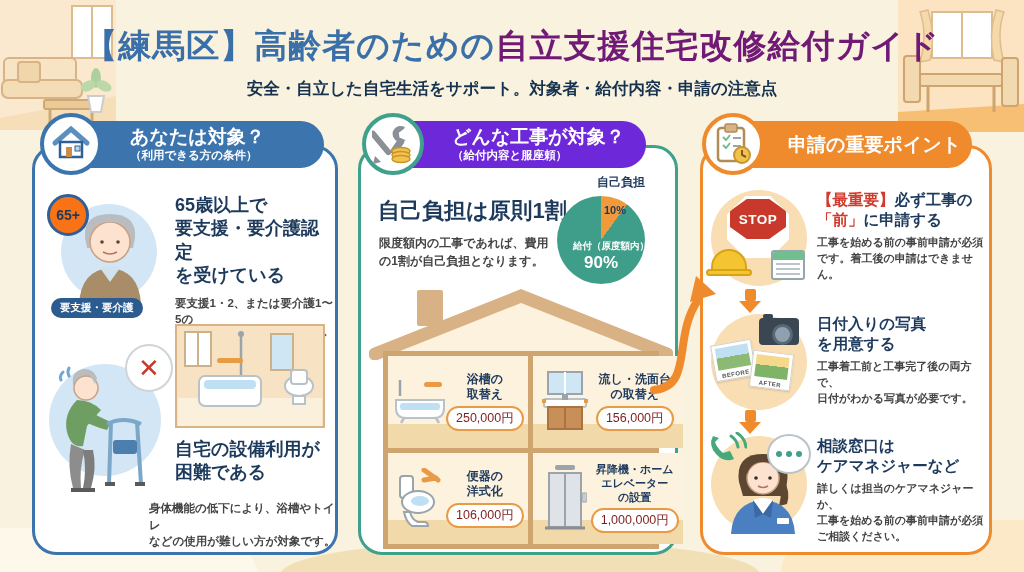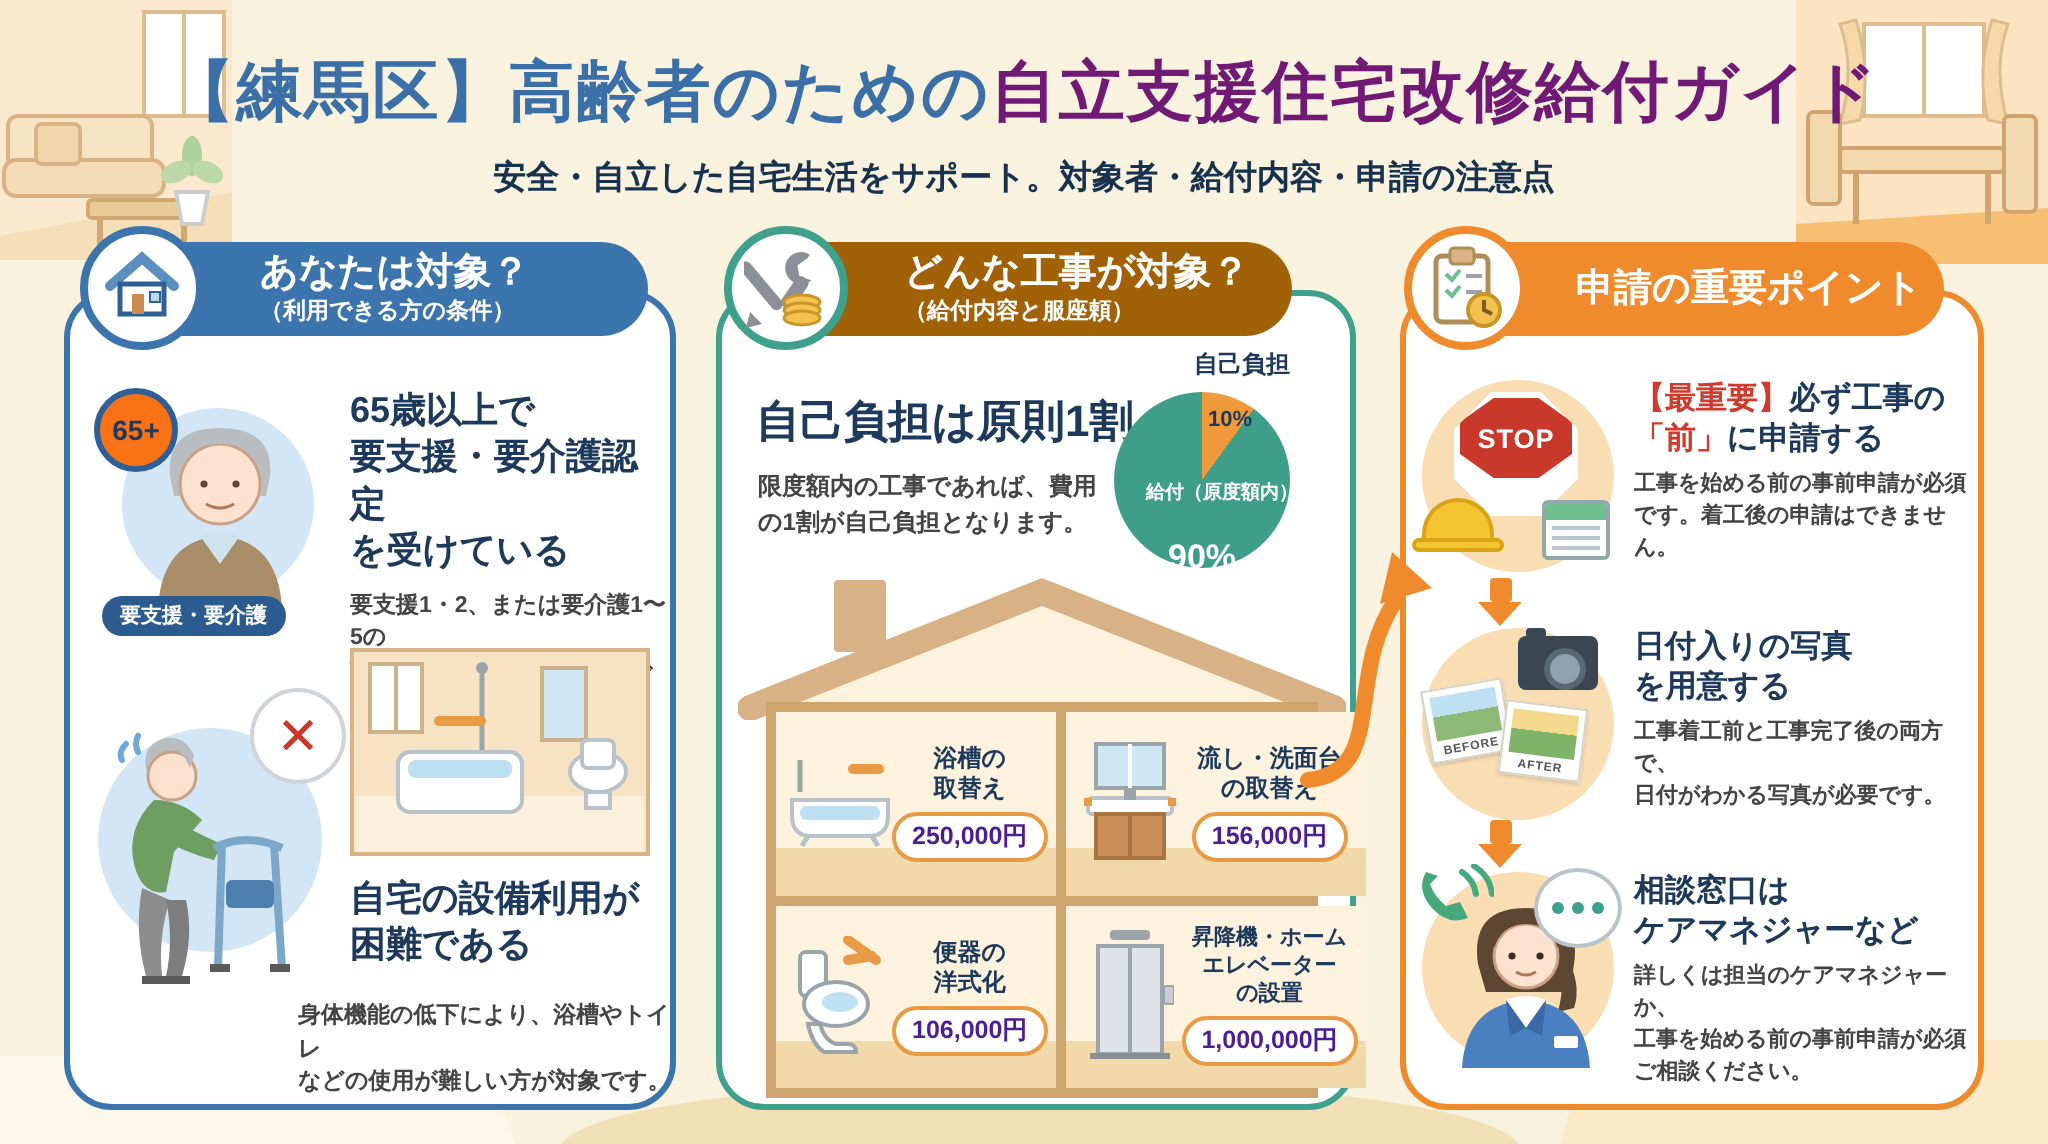--- a/index.html
+++ b/index.html
@@ -27,21 +27,21 @@
   .panel { position:absolute; top:145px; height:410px; background:#ffffff; border-radius:24px; z-index:2; }
   .panel-blue   { left:32px;  width:306px; border:3px solid #3c74ae; }
   .panel-teal   { left:358px; width:320px; border:3px solid #3fa08b; }
   .panel-orange { left:700px; width:292px; border:3px solid #ef8b2d; }
 
   .pill { position:absolute; top:121px; height:47px; border-radius:26px; color:#fff;
           display:flex; flex-direction:column; justify-content:center; z-index:4; padding-left:82px; }
   .pill .t1 { font-size:19px; font-weight:bold; line-height:1.15; }
   .pill .t2 { font-size:11.5px; font-weight:bold; }
   .pill-blue   { left:48px;  width:276px; background:#3c74ae; }
-  .pill-teal   { left:370px; width:276px; background:#a16207; }
+  .pill-teal   { left:370px; width:276px; background:#6d28d9; }
   .pill-orange { left:710px; width:262px; background:#ef8b2d; padding-left:78px; }
   .pill-icon { position:absolute; top:113px; width:62px; height:62px; background:#fff; border-radius:50%;
                z-index:5; display:flex; align-items:center; justify-content:center; }
   .pic-blue   { left:40px;  border:4px solid #3c74ae; }
   .pic-teal   { left:362px; border:4px solid #3fa08b; }
   .pic-orange { left:702px; border:4px solid #ef8b2d; }
 
   
   .elig-item1-icon { position:absolute; left:12px; top:46px; width:122px; height:124px; }
   .circ-blue { position:absolute; background:#d3e6f5; border-radius:50%; }
@@ -63,32 +63,32 @@
   .item2-b { position:absolute; left:114px; top:352px; width:192px; }
 
   
   .works-h { position:absolute; left:17px; top:48px; font-size:22px; font-weight:bold; color:#1d3a5c; }
   .works-b { position:absolute; left:18px; top:86px; font-size:12px; font-weight:bold; color:#444; line-height:1.5; }
   .pie-toplabel { position:absolute; left:236px; top:26px; font-size:12px; font-weight:bold; color:#1d3a5c; }
   .pie { position:absolute; left:196px; top:48px; width:88px; height:88px; border-radius:50%;
          background:conic-gradient(#f09a3c 0deg 36deg, #3f9e8a 36deg 360deg); }
   .pie .p10 { position:absolute; left:47px; top:8px; font-size:11px; font-weight:bold; color:#1d3a5c; }
   .pie .pgrant { position:absolute; left:0; top:44px; width:108px; text-align:center; font-size:9.5px; color:#fff; font-weight:bold; }
-  .pie .p90 { position:absolute; left:0; top:73px; width:88px; text-align:center; font-size:17px; color:#fff; font-weight:bold; }
+  .pie .p90 { position:absolute; left:0; top:57px; width:88px; text-align:center; font-size:17px; color:#fff; font-weight:bold; }
 
   .house { position:absolute; left:8px; top:140px; width:304px; height:264px; }
   .roof-svg { position:absolute; left:0; top:0; }
   .rooms { position:absolute; left:14px; top:63px; width:276px; height:198px; background:#cfa56f;
            display:grid; grid-template-columns:1fr 1fr; grid-template-rows:1fr 1fr; gap:5px; padding:5px; }
   .room { background:linear-gradient(#fdf2de 74%, #f1d9a9 74%); display:flex; align-items:center; padding:4px 4px 4px 6px; }
   .room-icon { flex:0 0 52px; display:flex; align-items:center; justify-content:center; }
   .room-txt { flex:1; text-align:center; }
   .room-label { font-size:12px; font-weight:bold; color:#1d3a5c; line-height:1.25; }
   .price-pill { display:inline-block; margin-top:4px; background:#fff; border:2px solid #e89a45; border-radius:14px;
-                padding:2px 8px; font-size:12.5px; font-weight:bold; color:#4c1d95; white-space:nowrap; }
+                padding:2px 8px; font-size:12.5px; font-weight:normal; color:#7f1d1d; white-space:nowrap; }
 
   
   .step { position:absolute; left:8px; width:276px; }
   .step-icon { position:absolute; left:0; top:0; width:96px; height:96px; }
   .step-circ { position:absolute; left:0; top:0; width:96px; height:96px; background:#f9ddb3; border-radius:50%; }
   .step-txt { position:absolute; left:106px; top:0; width:172px; }
   .step-h { font-size:15.5px; font-weight:bold; color:#1d3a5c; line-height:1.3; }
   .step-h .hl { color:#d23a2c; }
   .step-b { margin-top:5px; font-size:11px; font-weight:bold; color:#444; line-height:1.45; }
   .step1 { top:42px; } .step2 { top:166px; } .step3 { top:288px; }

